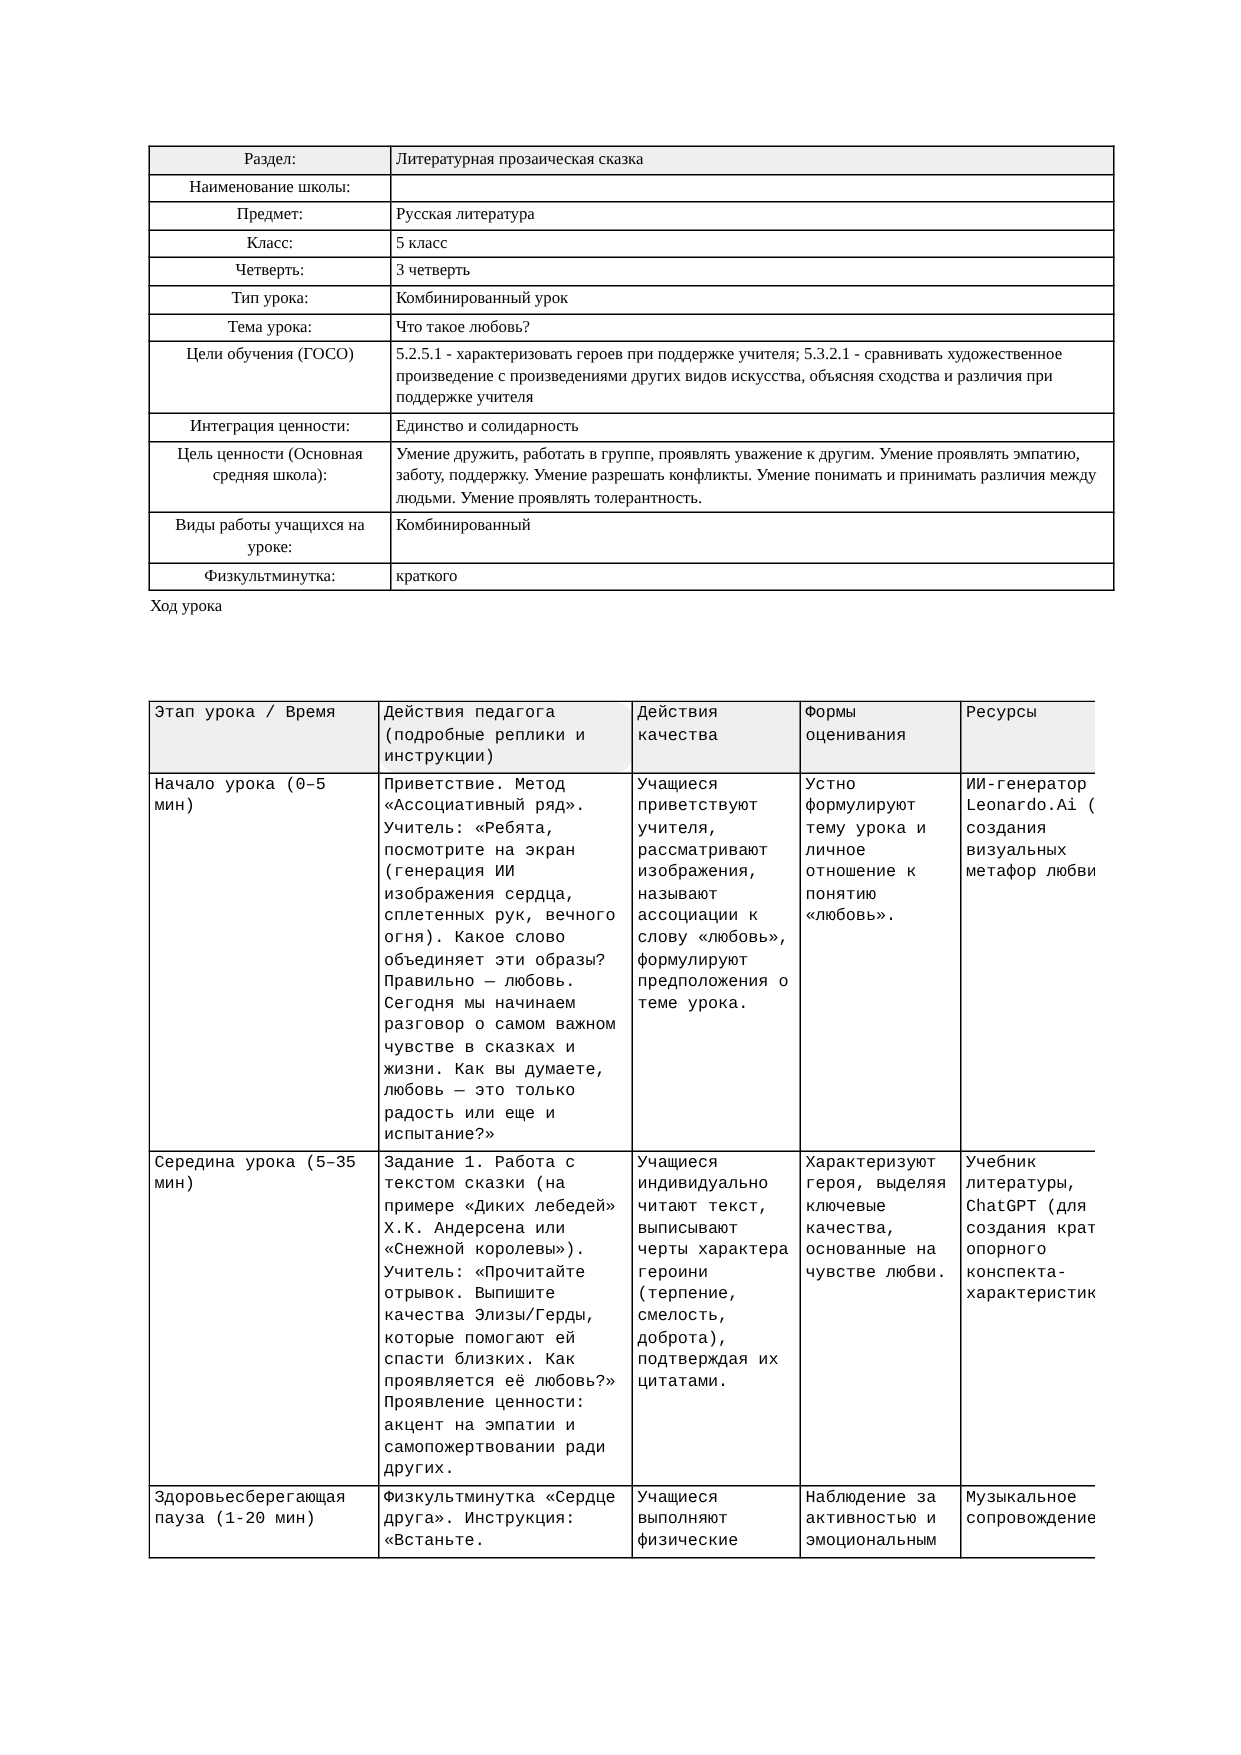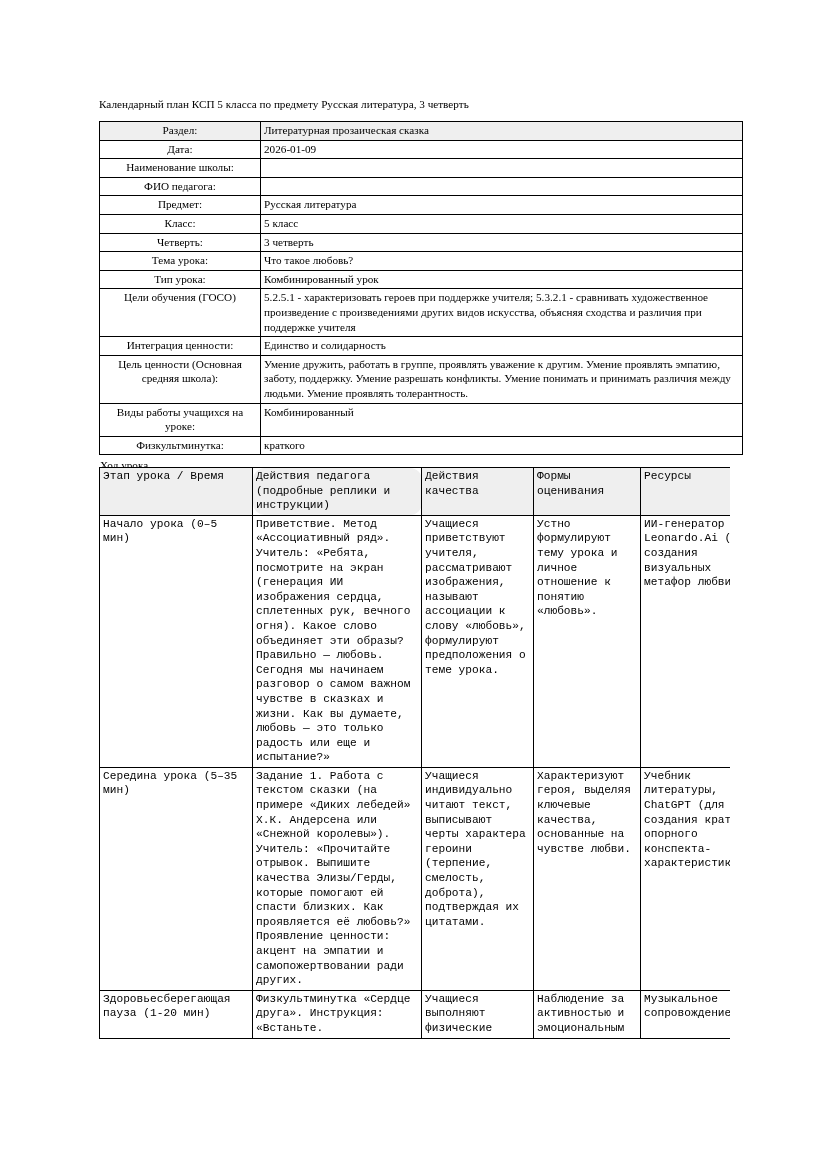--- a/index.html
+++ b/index.html
@@ -72,59 +72,50 @@
     width: 631px;
     height: 592px;
     overflow: hidden;
   }
 </style>
 </head>
 <body>
 
 <div class="page">
 
-  <div class="doc-title">Календарный план КСП 5 класса по предмету Русская литература, 3 четверть</div>
 
   <table class="grid" id="info-table">
     <tbody>
         <tr class="shaded">
           <td class="lbl">Раздел:</td>
           <td class="val">Литературная прозаическая сказка</td>
         </tr>
         <tr>
-          <td class="lbl">Дата:</td>
-          <td class="val">2026-01-09</td>
-        </tr>
-        <tr>
           <td class="lbl">Наименование школы:</td>
-          <td class="val"></td>
-        </tr>
-        <tr>
-          <td class="lbl">ФИО педагога:</td>
           <td class="val"></td>
         </tr>
         <tr>
           <td class="lbl">Предмет:</td>
           <td class="val">Русская литература</td>
         </tr>
         <tr>
           <td class="lbl">Класс:</td>
           <td class="val">5 класс</td>
         </tr>
         <tr>
           <td class="lbl">Четверть:</td>
           <td class="val">3 четверть</td>
         </tr>
         <tr>
+          <td class="lbl">Тип урока:</td>
+          <td class="val">Комбинированный урок</td>
+        </tr>
+        <tr>
           <td class="lbl">Тема урока:</td>
           <td class="val">Что такое любовь?</td>
-        </tr>
-        <tr>
-          <td class="lbl">Тип урока:</td>
-          <td class="val">Комбинированный урок</td>
         </tr>
         <tr>
           <td class="lbl">Цели обучения (ГОСО)</td>
           <td class="val">5.2.5.1 - характеризовать героев при поддержке учителя; 5.3.2.1 - сравнивать художественное произведение с произведениями других видов искусства, объясняя сходства и различия при поддержке учителя</td>
         </tr>
         <tr>
           <td class="lbl">Интеграция ценности:</td>
           <td class="val">Единство и солидарность</td>
         </tr>
         <tr>

